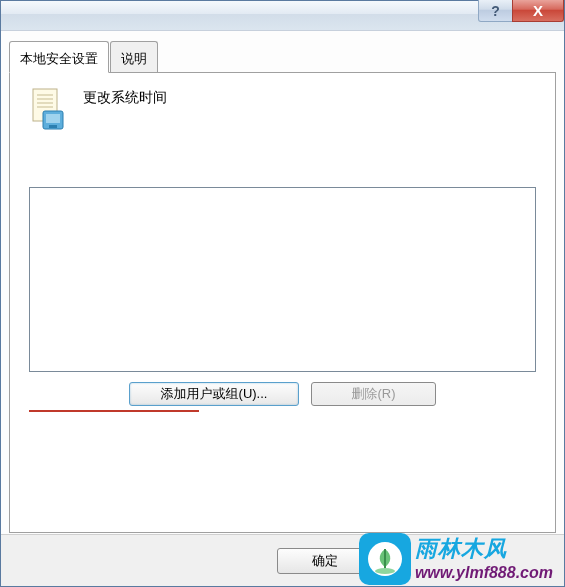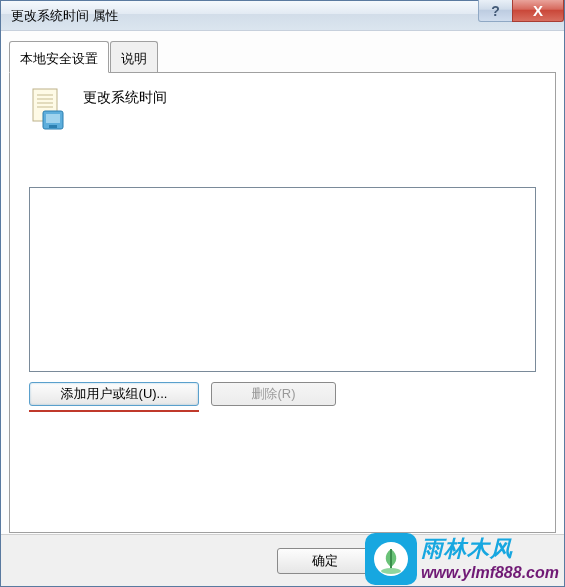--- a/index.html
+++ b/index.html
@@ -119,20 +119,21 @@
   .list-box {
     border: 1px solid #7a8a99;
     background: #fff;
     height: 185px;
     margin-top: 56px;
   }
   .btn-row {
     display: flex;
     gap: 12px;
     margin-top: 10px;
+    justify-content: center;
   }
   .push-btn {
     width: 170px;
     height: 24px;
     border: 1px solid #8a8a8a;
     background: linear-gradient(to bottom, #fdfdfd, #e8e8e8);
     border-radius: 3px;
     font-size: 13px;
     display: flex;
     align-items: center;
@@ -170,21 +171,21 @@
     background: linear-gradient(to bottom, #fdfdfd, #e6e6e6);
     border-radius: 3px;
     font-size: 13px;
     display: flex;
     align-items: center;
     justify-content: center;
     margin-right: 170px;
   }
   .watermark {
     position: absolute;
-    right: 6px;
+    right: 12px;
     bottom: 2px;
     display: flex;
     align-items: center;
     z-index: 10;
   }
   .wm-logo {
     width: 52px;
     height: 52px;
     background: #17a7e0;
     border-radius: 10px;
@@ -211,21 +212,20 @@
     font-weight: bold;
     font-style: italic;
   }
 </style>
 </head>
 <body>
 
 <div class="window">
 
   <div class="titlebar">
-    <span class="title-text">更改系统时间 属性</span>
     <div class="titlebar-buttons">
       <div class="tb-btn tb-help">
         <span>?</span>
       </div>
       <div class="tb-btn tb-close">
         <span>X</span>
       </div>
     </div>
   </div>
 

